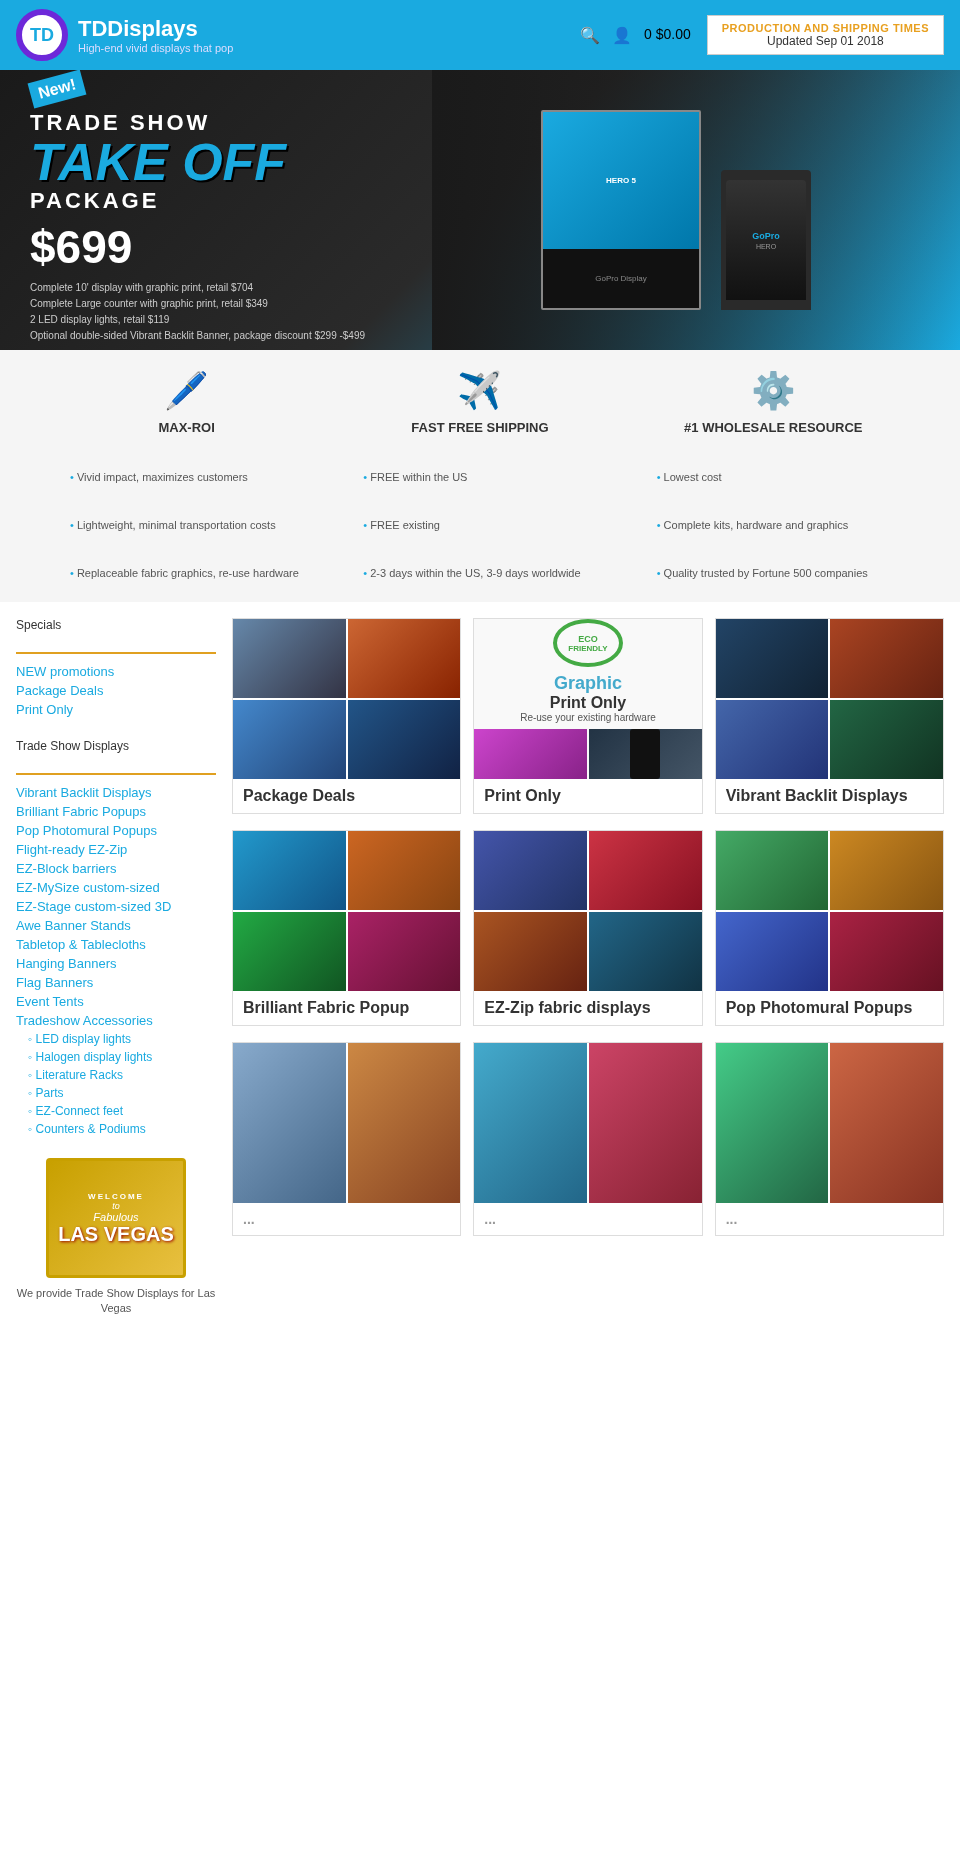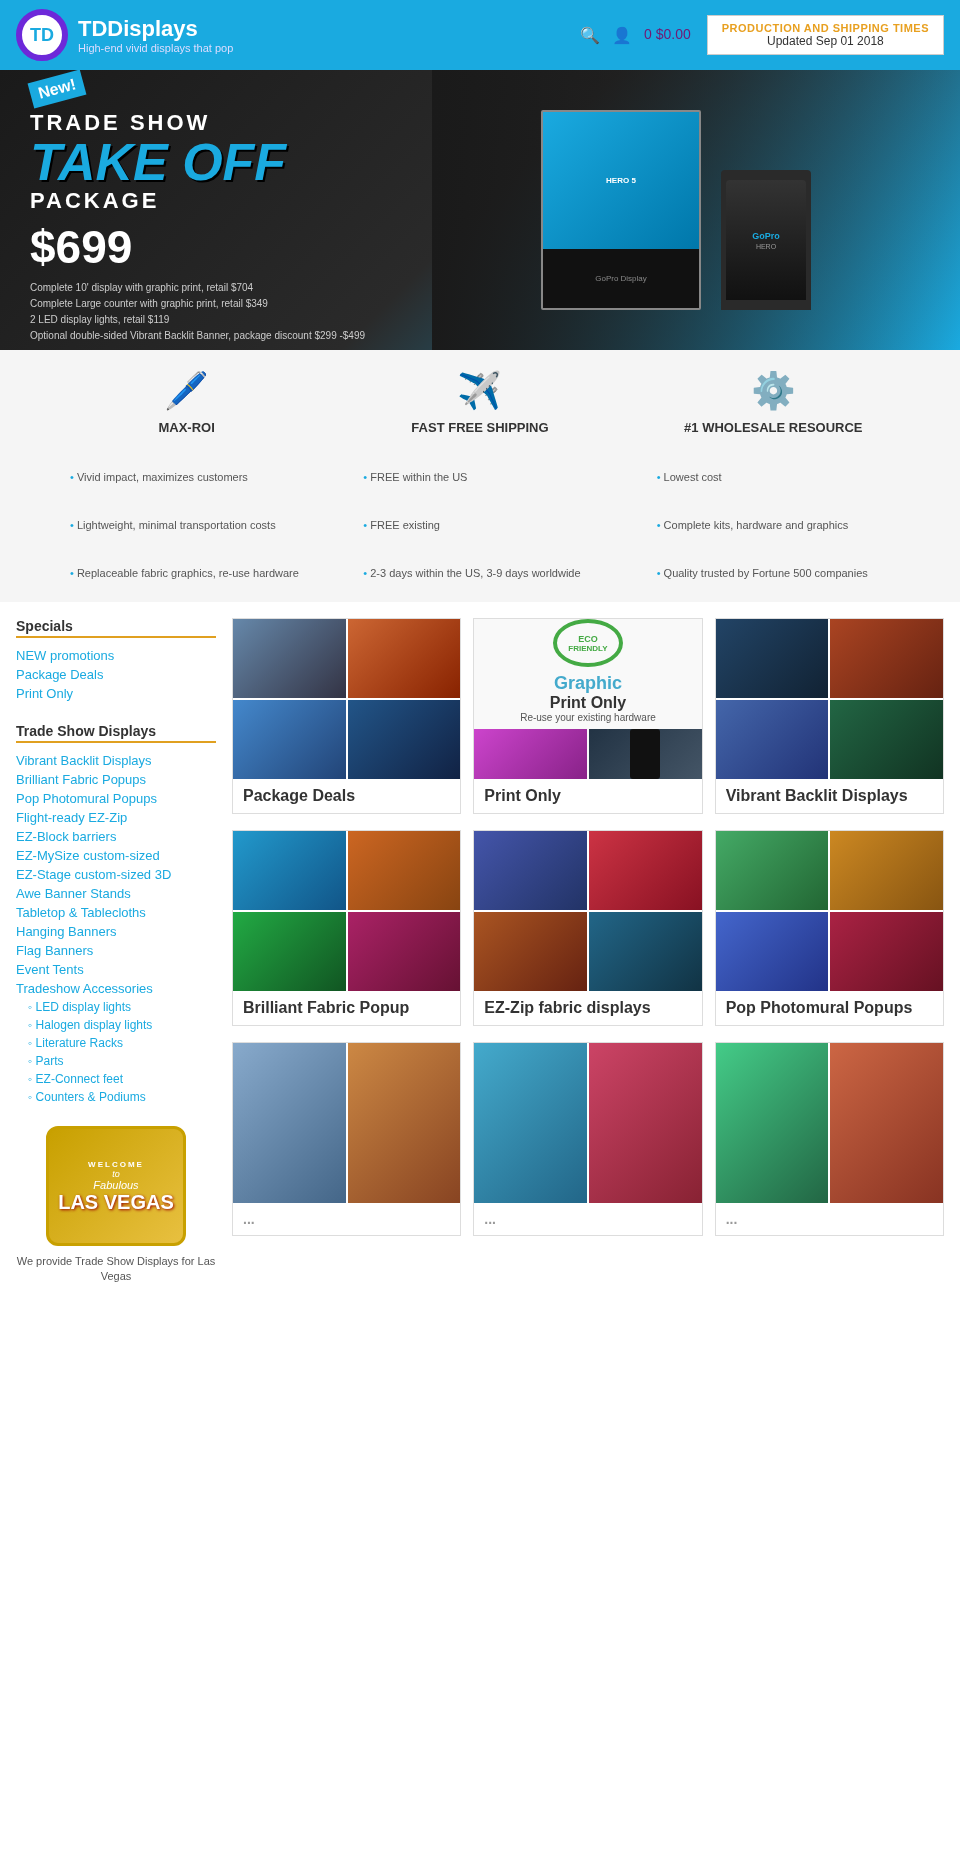--- a/index.html
+++ b/index.html
@@ -37,28 +37,28 @@
     .feature-points { list-style: none; font-size: 11px; color: #555; text-align: left; padding-left: 10px; }
     .feature-points li::before { content: "• "; color: #1aaae0; }
     .feature-points li { margin-bottom: 3px; margin-top: 36px; }
 
     
     .main-content { display: flex; padding: 16px; gap: 16px; }
 
     
     .sidebar { width: 200px; flex-shrink: 0; }
     .sidebar-section { margin-bottom: 20px; }
-    .sidebar-section-title { font-weight: bold; font-size: 14px; color: #333; border-bottom: 2px solid #e0a020; padding-bottom: 2px; margin-bottom: 8px; }
+    .sidebar-section-title { font-weight: normal; font-size: 12px; color: #333; border-bottom: 2px solid #e0a020; padding-bottom: 20px; margin-bottom: 8px; }
     .sidebar-item { font-size: 13px; color: #1aaae0; cursor: pointer; padding: 2px 0; display: block; text-decoration: none; }
     .sidebar-sub { font-size: 12px; color: #1aaae0; cursor: pointer; padding: 2px 0 2px 12px; display: block; text-decoration: none; }
     .sidebar-sub::before { content: "◦ "; }
 
     
     .las-vegas-promo { margin: 16px 0; text-align: center; }
-    .las-vegas-sign { width: 140px; height: 120px; background: linear-gradient(135deg, #c8a000, #e8c040); border-radius: 12px; display: flex; flex-direction: column; align-items: center; justify-content: center; margin: 0 auto 8px; border: 3px solid #c8a000; }
+    .las-vegas-sign { width: 140px; height: 120px; background: linear-gradient(135deg, #c8a000, #e8c040); border-radius: 4px; display: flex; flex-direction: column; align-items: center; justify-content: center; margin: 0 auto 8px; border: 3px solid #c8a000; }
     .las-vegas-text { font-size: 11px; color: #555; text-align: center; line-height: 1.4; }
 
     
     .product-grid { flex: 1; }
     .product-row { display: flex; gap: 12px; margin-bottom: 16px; }
     .product-card { flex: 1; border: 1px solid #ddd; overflow: hidden; }
     .product-images { display: grid; grid-template-columns: 1fr 1fr; gap: 2px; height: 160px; }
     .product-img { background: #888; width: 100%; height: 100%; display: flex; align-items: center; justify-content: center; color: #fff; font-size: 9px; overflow: hidden; }
     .product-img.pkg1 { background: linear-gradient(135deg, #6688aa, #334); }
     .product-img.pkg2 { background: linear-gradient(135deg, #cc6633, #882200); }
@@ -90,21 +90,21 @@
     .product-img.r3a2 { background: linear-gradient(135deg, #cc8844, #884422); }
     .product-img.r3b1 { background: linear-gradient(135deg, #44aacc, #226688); }
     .product-img.r3b2 { background: linear-gradient(135deg, #cc4466, #882233); }
     .product-img.r3c1 { background: linear-gradient(135deg, #44cc88, #226644); }
     .product-img.r3c2 { background: linear-gradient(135deg, #cc6644, #883322); }
 
     
     .eco-badge { width: 70px; height: 70px; border-radius: 50%; border: 4px solid #44aa44; display: flex; flex-direction: column; align-items: center; justify-content: center; color: #44aa44; font-weight: bold; font-size: 11px; text-align: right; margin: 0 auto; }
     .print-only-card { background: #f9f9f9; height: 160px; display: flex; flex-direction: column; align-items: center; justify-content: center; gap: 6px; }
 
-    .cart-icon { color: #701a75; font-size: 14px; }
+    .cart-icon { color: #000000; font-size: 14px; }
   </style>
 </head>
 <body>
 
 <div class="header">
   <div class="logo-area">
     <div class="logo-circle">TD</div>
     <div class="logo-text">
       <div class="brand">TDDisplays</div>
       <div class="tagline">High-end vivid displays that pop</div>

